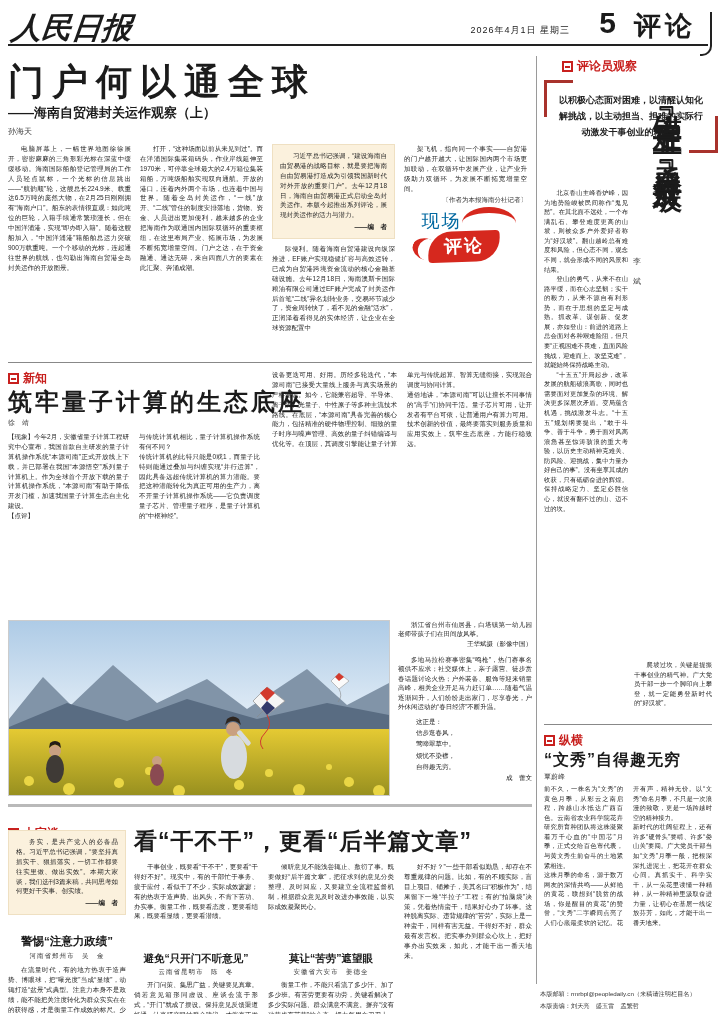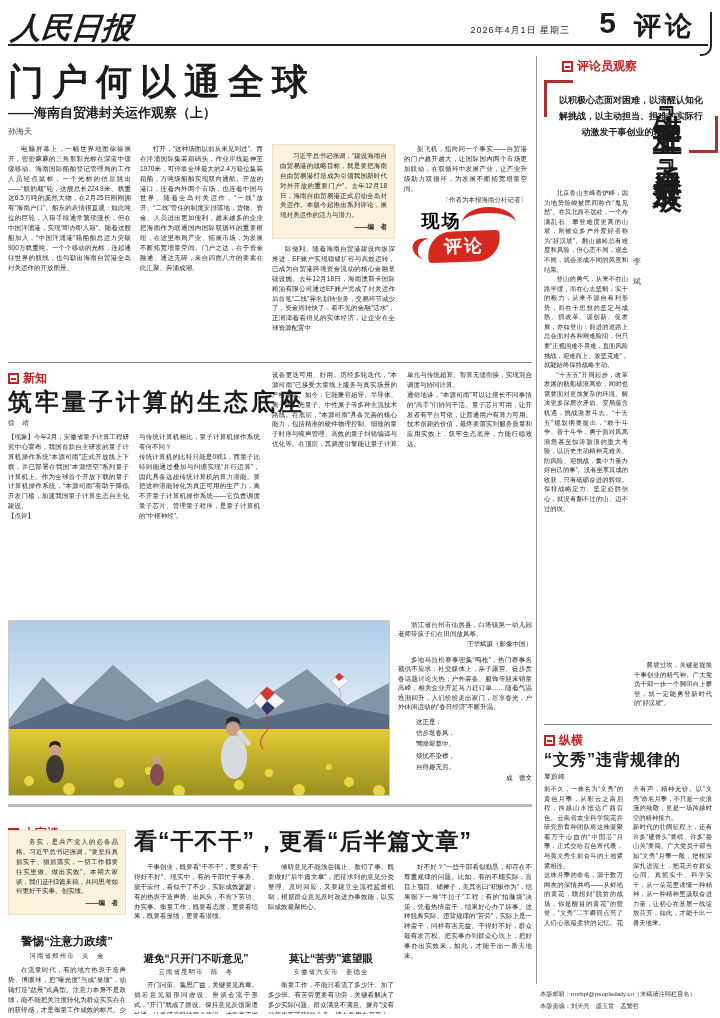--- a/index.html
+++ b/index.html
@@ -21,21 +21,21 @@
   .subhead{font-weight:bold;font-size:11.5px;text-align:center;}
   .subauthor{font-size:6.5px;text-align:center;color:#333;letter-spacing:1px;}
   
   .quote-box{position:relative;padding:12px 12px;font-size:9px;font-weight:bold;line-height:1.8;color:#222;text-align:center;}
   .quote-box::before{content:"";position:absolute;left:0;top:0;width:26px;height:34px;
       border-left:3px solid #a8322c;border-top:3px solid #a8322c;}
   .quote-box::after{content:"";position:absolute;right:0;bottom:0;width:26px;height:34px;
       border-right:3px solid #a8322c;border-bottom:3px solid #a8322c;}
   
   .badge{position:relative;width:112px;height:58px;margin:4px auto 0 auto;}
-  .badge-xc{position:absolute;left:12px;top:0;font-size:18px;font-weight:700;color:#000000;letter-spacing:2px;}
+  .badge-xc{position:absolute;left:12px;top:0;font-size:18px;font-weight:400;color:#0369a1;letter-spacing:2px;}
   .badge-arc{position:absolute;right:6px;top:-2px;width:54px;height:26px;border-top:6px solid #d6281e;border-radius:50%;}
   .badge-red{position:absolute;left:18px;top:22px;background:#d6281e;color:#fff;font-size:18px;font-weight:900;
       letter-spacing:2px;padding:3px 16px 4px 16px;border-radius:24px 4px 24px 4px;transform:rotate(-2deg);}
   .badge-tail{position:absolute;left:2px;top:30px;width:26px;height:22px;border-left:6px solid #d6281e;border-bottom:0;
       border-radius:50%;transform:rotate(20deg);}
   .note{font-size:6.5px;text-align:right;color:#333;margin-top:3px;}
   .poemline{line-height:1.7;}
 </style>
 </head>
 <body>
@@ -251,21 +251,21 @@
   <div class="abs body-text" style="left:634px;top:660px;width:78px;height:56px;font-size:6.3px;">
     <p>爬坡过坎，关键是提振干事创业的精气神。广大党员干部一步一个脚印向上攀登，就一定能勇登新时代的“好汉坡”。</p>
   </div>
 
   <div class="abs" style="left:544px;top:724px;width:168px;height:1px;background:#888;"></div>
 
   <div class="abs sec-head" style="left:544px;top:732px;">
     <span class="sec-logo"></span>
     <span>纵横</span>
   </div>
-  <div class="abs center" style="left:544px;top:750px;width:168px;font-size:16px;font-weight:900;letter-spacing:1px;">“文秀”违背规律的</div>
+  <div class="abs center" style="left:544px;top:750px;width:168px;font-size:16px;font-weight:900;letter-spacing:1px;">“文秀”自得趣无穷</div>
   <div class="abs center" style="left:544px;top:772px;width:168px;font-size:7px;color:#444;">覃蔚峰</div>
   <div class="abs body-text cols2" style="left:544px;top:784px;width:168px;height:196px;font-size:6.3px;white-space:pre-line;">前不久，一株名为“文秀”的黄色月季，从彩云之南启程，跨越山水抵达广西百色。云南省农业科学院花卉研究所育种团队将这株凝聚着万千心血的“中国芯”月季，正式交给百色市代表，与黄文秀生前奋斗的土地紧紧相连。
 这株月季的命名，源于数万网友的深情共鸣——从鲜艳的黄花，联想到“脱贫的战场，你是醒目的黄花”的赞誉，“文秀”二字瞬间点亮了人们心底最柔软的记忆。花开有声，精神无价。以“文秀”命名月季，不只是一次浪漫的致敬，更是一场跨越时空的精神接力。
 新时代的壮阔征程上，还有许多“硬骨头”要啃、许多“娄山关”要闯。广大党员干部当如“文秀”月季一般，把根深深扎进泥土，把花开在群众心间。真抓实干、科学实干，从一朵花里读懂一种精神，从一种精神里汲取奋进力量，让初心在基层一线绽放芬芳，如此，才能干出一番天地来。</div>
 
   <div class="abs center" style="left:540px;top:988px;width:176px;font-size:6.2px;line-height:1.9;color:#333;">
     <div>本版邮箱：rmrbpl@peopledaily.cn（来稿请注明栏目名）</div>
     <div>本版责编：刘天亮　盛玉雷　孟繁哲</div>
   </div>
 

